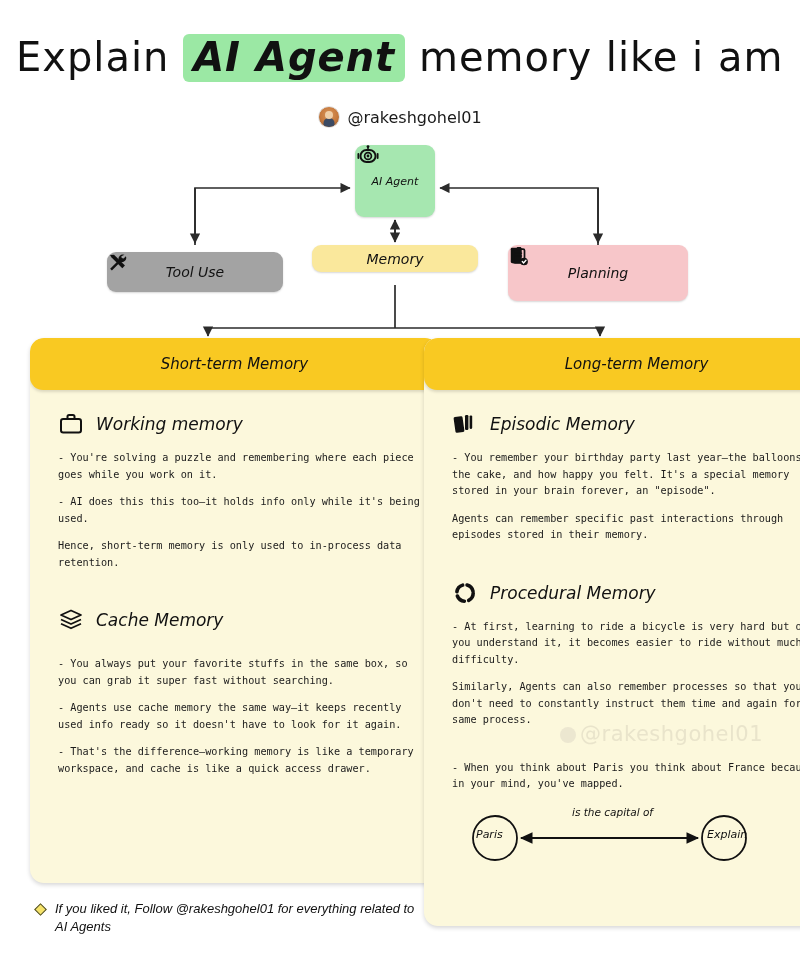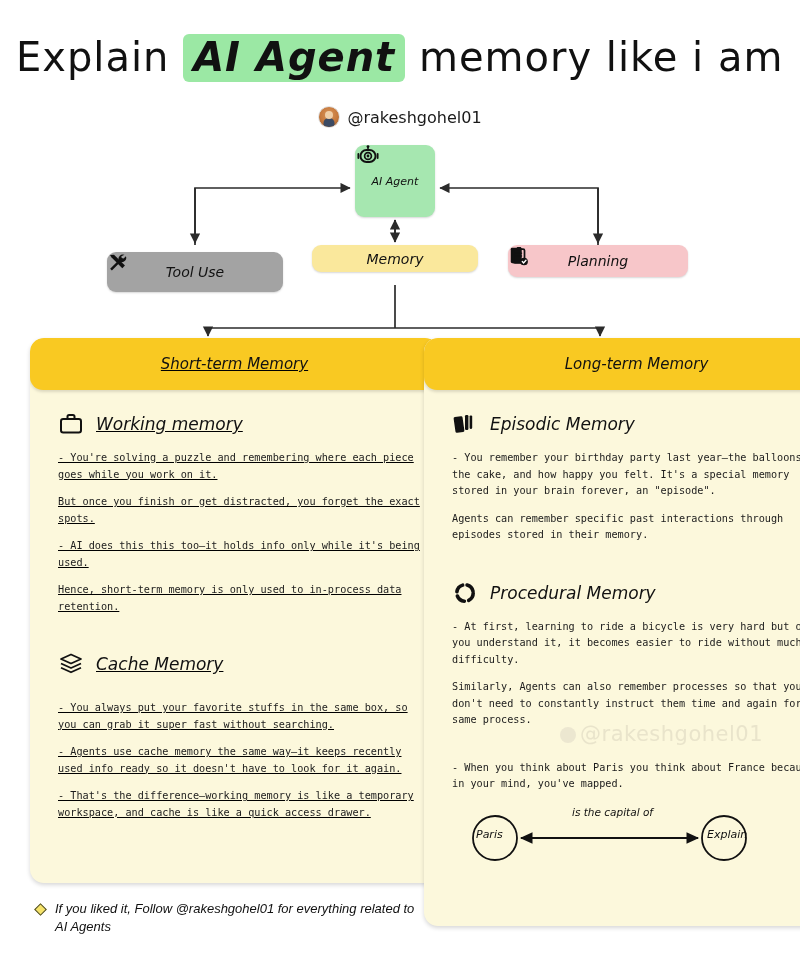--- a/index.html
+++ b/index.html
@@ -75,34 +75,34 @@
   .node-tool {
     left: 107px; top: 112px; width: 176px; height: 40px;
     background: #a3a3a3; gap: 26px;
   }
   .node-mem {
     left: 312px; top: 105px; width: 166px; height: 27px;
     background: #fae89c;
     text-align: center;
   }
   .node-plan {
-    left: 508px; top: 105px; width: 180px; height: 32px;
+    left: 508px; top: 105px; width: 180px; height: 56px;
     background: #f7c6c9; gap: 24px;
   }
   .node .txt { font-size: 14px; color: #111; font-style: italic; }
 
   
   .card {
     position: absolute; top: 338px;
     border-radius: 14px;
     background: #fcf8dc;
     box-shadow: 0 2px 4px rgba(0,0,0,.16);
     overflow: hidden;
   }
-  .card-left  { left: 30px;  width: 409px; height: 545px; text-decoration: underline; }
+  .card-left  { left: 30px;  width: 409px; height: 545px; }
   .card-right { left: 424px; width: 425px; height: 588px; }
   .card-head {
     height: 52px; background: #f9c922;
     display: flex; align-items: center; justify-content: center;
     border-radius: 13px;
     font-size: 15px; font-style: italic; color: #111;
     box-shadow: 0 2px 3px rgba(0,0,0,.13);
   }
   .card-body { padding: 16px 18px 10px 28px; }
 
@@ -251,21 +251,20 @@
 
       <div class="sec-head">
         <svg width="26" height="24" viewBox="0 0 24 24">
           <rect x="2" y="7" width="20" height="13.5" rx="2.2" fill="none" stroke="#111" stroke-width="2"></rect>
           <path d="M8.5 7 V4.6 a1.6 1.6 0 0 1 1.6 -1.6 h3.8 a1.6 1.6 0 0 1 1.6 1.6 V7" fill="none" stroke="#111" stroke-width="2"></path>
         </svg>
         <span class="sec-title">Working memory</span>
       </div>
 
       <p class="body">- You're solving a puzzle and remembering where each piece goes while you work on it.</p>
-      <p class="body">But once you finish or get distracted, you forget the exact spots.</p>
       <p class="body">- AI does this this too—it holds info only while it's being used.</p>
       <p class="body">Hence, short-term memory is only used to in-process data retention.</p>
 
       <div class="gap-md"></div>
 
       <div class="sec-head">
         <svg width="26" height="24" viewBox="0 0 24 24">
           <path d="M12 2.5 L22 7 L12 11.5 L2 7 z" fill="none" stroke="#111" stroke-width="1.8" stroke-linejoin="round"></path>
           <path d="M2 11.5 L12 16 L22 11.5" fill="none" stroke="#111" stroke-width="1.8" stroke-linejoin="round"></path>
           <path d="M2 15.8 L12 20.3 L22 15.8" fill="none" stroke="#111" stroke-width="1.8" stroke-linejoin="round"></path>

